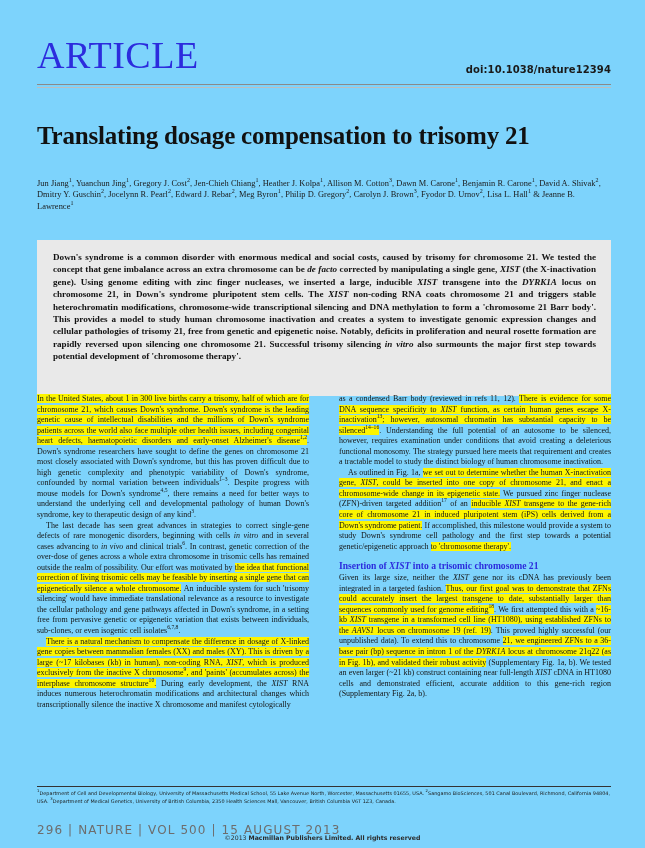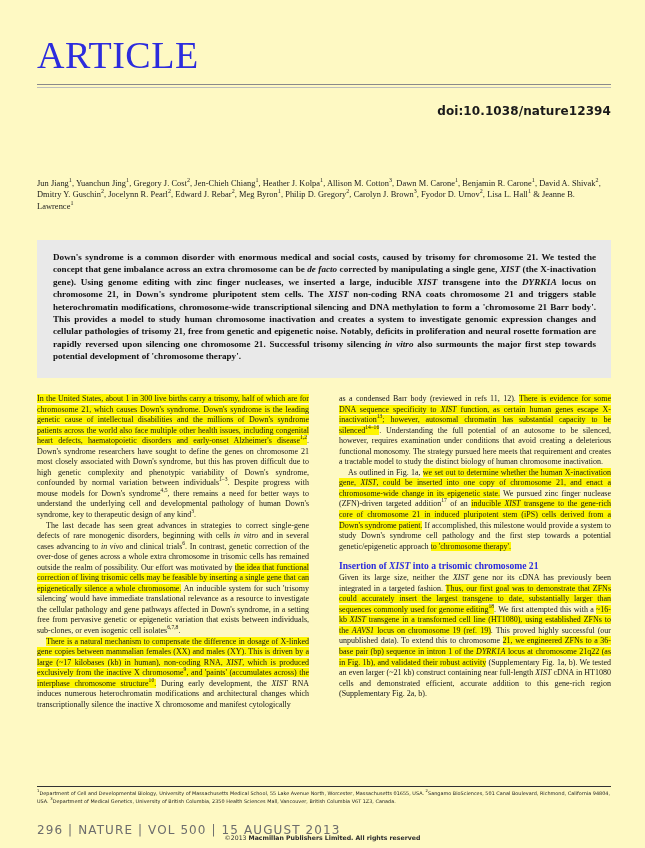--- a/index.html
+++ b/index.html
@@ -14,21 +14,21 @@
     color: #000000;
     position: relative;
     overflow: hidden;
   }
 
   .page {
     position: absolute;
     left: 0; top: 0;
     width: 645px;
     height: 848px;
-    background: #fef9c3;
+    background: #7dd3fc;
   }
 
   
   .header-zone {
     position: absolute;
     left: 37px;
     top: 36px;
     width: 574px;
     height: 56px;
   }
@@ -38,25 +38,24 @@
     line-height: 38px;
     letter-spacing: 0.5px;
     color: #2c2cdd;
     font-weight: 400;
   }
   .doi {
     position: absolute;
     right: 0;
     top: 28px;
     font-family: "DejaVu Sans", "Liberation Sans", sans-serif;
-    font-size: 12px;
+    font-size: 10px;
     font-weight: 700;
     letter-spacing: 0.1px;
     color: #1a1a1a;
-    margin-top: 40px;
   }
   .rule-double {
     position: absolute;
     left: 37px;
     top: 84px;
     width: 574px;
     height: 4px;
     border-top: 1.6px solid #8a8a8a;
     border-bottom: 1.2px solid #bdbdbd;
     box-sizing: border-box;
@@ -87,21 +86,21 @@
     letter-spacing: 0.05px;
   }
   .authors sup { font-size: 6px; vertical-align: super; line-height: 0; }
 
   
   .abstract {
     position: absolute;
     left: 37px;
     top: 240px;
     width: 574px;
-    height: 138px;
+    height: 156px;
     background: #e9e9e9;
     box-sizing: border-box;
     padding: 11px 15px 10px 16px;
   }
   .abstract p {
     margin: 0;
     font-size: 9.1px;
     line-height: 12.4px;
     text-align: justify;
     font-weight: 700;
@@ -194,20 +193,21 @@
 
 <div class="page">
 
   <div class="header-zone">
     <div class="article-kicker">ARTICLE</div>
     <div class="doi">doi:10.1038/nature12394</div>
   </div>
 
   <div class="rule-double"></div>
 
+  <h1 class="title">Translating dosage compensation to trisomy 21</h1>
 
   <div class="authors">Jun Jiang<sup>1</sup>, Yuanchun Jing<sup>1</sup>, Gregory J. Cost<sup>2</sup>, Jen-Chieh Chiang<sup>1</sup>, Heather J. Kolpa<sup>1</sup>, Allison M. Cotton<sup>3</sup>, Dawn M. Carone<sup>1</sup>, Benjamin R. Carone<sup>1</sup>, David A. Shivak<sup>2</sup>, Dmitry Y. Guschin<sup>2</sup>, Jocelynn R. Pearl<sup>2</sup>, Edward J. Rebar<sup>2</sup>, Meg Byron<sup>1</sup>, Philip D. Gregory<sup>2</sup>, Carolyn J. Brown<sup>3</sup>, Fyodor D. Urnov<sup>2</sup>, Lisa L. Hall<sup>1</sup> &amp; Jeanne B. Lawrence<sup>1</sup></div>
 
   <div class="abstract">
     <p>Down's syndrome is a common disorder with enormous medical and social costs, caused by trisomy for chromosome 21. We tested the concept that gene imbalance across an extra chromosome can be <i>de facto</i> corrected by manipulating a single gene, <i>XIST</i> (the X-inactivation gene). Using genome editing with zinc finger nucleases, we inserted a large, inducible <i>XIST</i> transgene into the <i>DYRK1A</i> locus on chromosome 21, in Down's syndrome pluripotent stem cells. The <i>XIST</i> non-coding RNA coats chromosome 21 and triggers stable heterochromatin modifications, chromosome-wide transcriptional silencing and DNA methylation to form a 'chromosome 21 Barr body'. This provides a model to study human chromosome inactivation and creates a system to investigate genomic expression changes and cellular pathologies of trisomy 21, free from genetic and epigenetic noise. Notably, deficits in proliferation and neural rosette formation are rapidly reversed upon silencing one chromosome 21. Successful trisomy silencing <i>in vitro</i> also surmounts the major first step towards potential development of 'chromosome therapy'.</p>
   </div>
 
   <div class="col col-left">
     <p><span class="hl">In the United States, about 1 in 300 live births carry a trisomy, half of which are for chromosome 21, which causes Down's syndrome. Down's syndrome is the leading genetic cause of intellectual disabilities and the millions of Down's syndrome patients across the world also face multiple other health issues, including congenital heart defects, haematopoietic disorders and early-onset Alzheimer's disease<sup>1,2</sup></span>. Down's syndrome researchers have sought to define the genes on chromosome 21 most closely associated with Down's syndrome, but this has proven difficult due to high genetic complexity and phenotypic variability of Down's syndrome, confounded by normal variation between individuals<sup>1–3</sup>. Despite progress with mouse models for Down's syndrome<sup>4,5</sup>, there remains a need for better ways to understand the underlying cell and developmental pathology of human Down's syndrome, key to therapeutic design of any kind<sup>3</sup>.</p>
     <p>The last decade has seen great advances in strategies to correct single-gene defects of rare monogenic disorders, beginning with cells <i>in vitro</i> and in several cases advancing to <i>in vivo</i> and clinical trials<sup>6</sup>. In contrast, genetic correction of the over-dose of genes across a whole extra chromosome in trisomic cells has remained outside the realm of possibility. Our effort was motivated by <span class="hl">the idea that functional correction of living trisomic cells may be feasible by inserting a single gene that can epigenetically silence a whole chromosome.</span> An inducible system for such 'trisomy silencing' would have immediate translational relevance as a resource to investigate the cellular pathology and gene pathways affected in Down's syndrome, in a setting free from pervasive genetic or epigenetic variation that exists between individuals, sub-clones, or even isogenic cell isolates<sup>6,7,8</sup>.</p>

